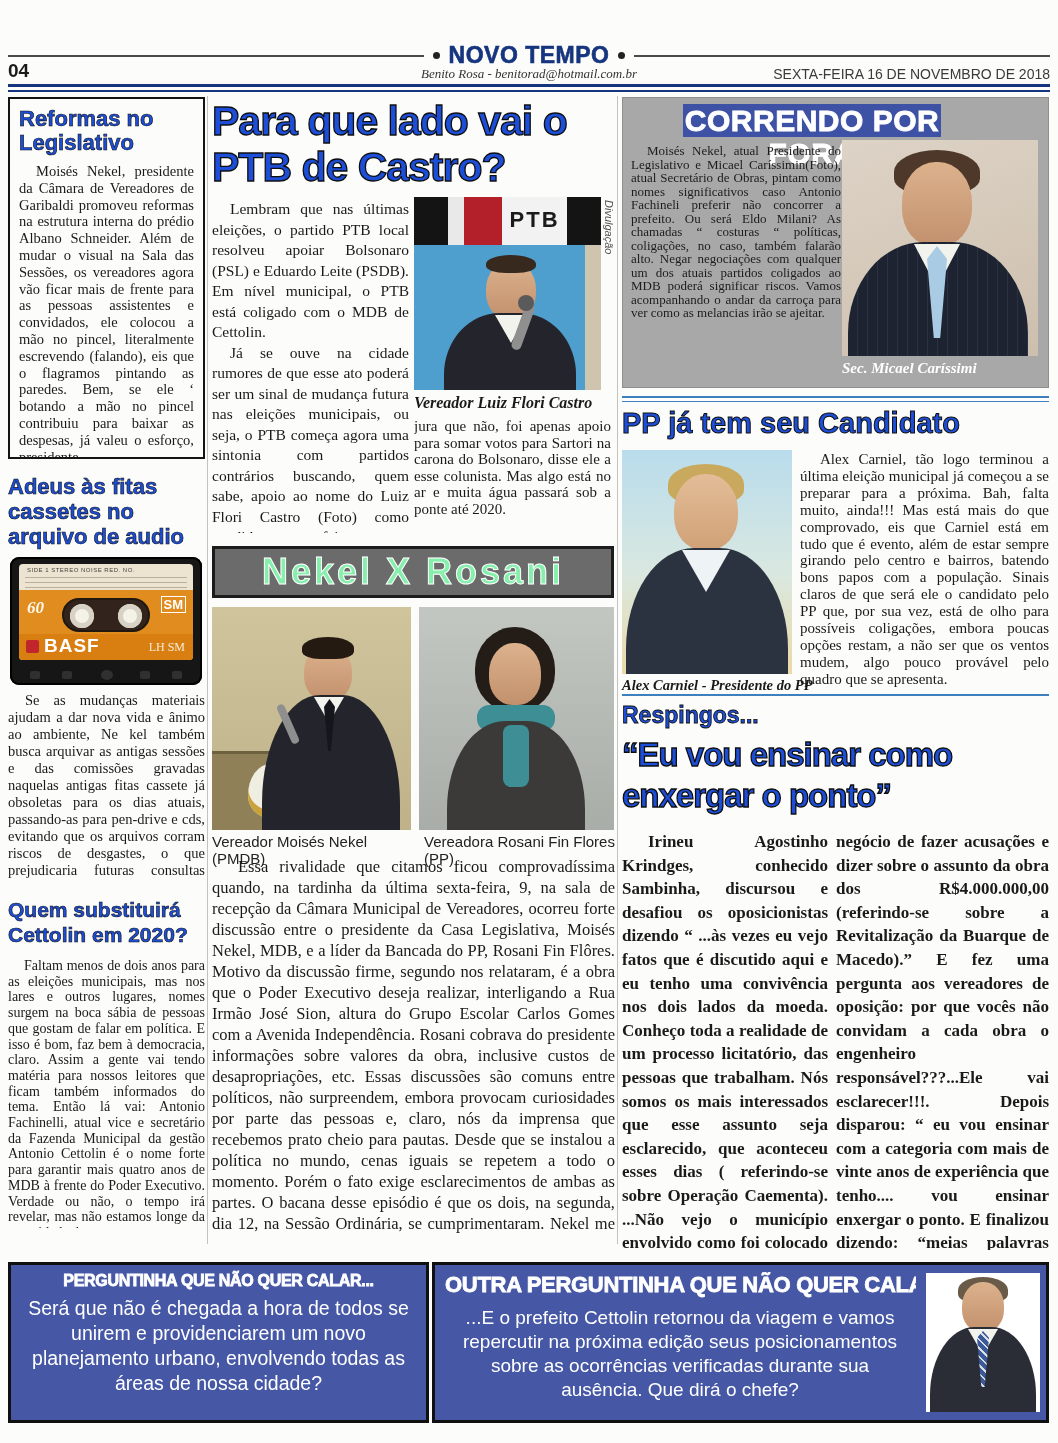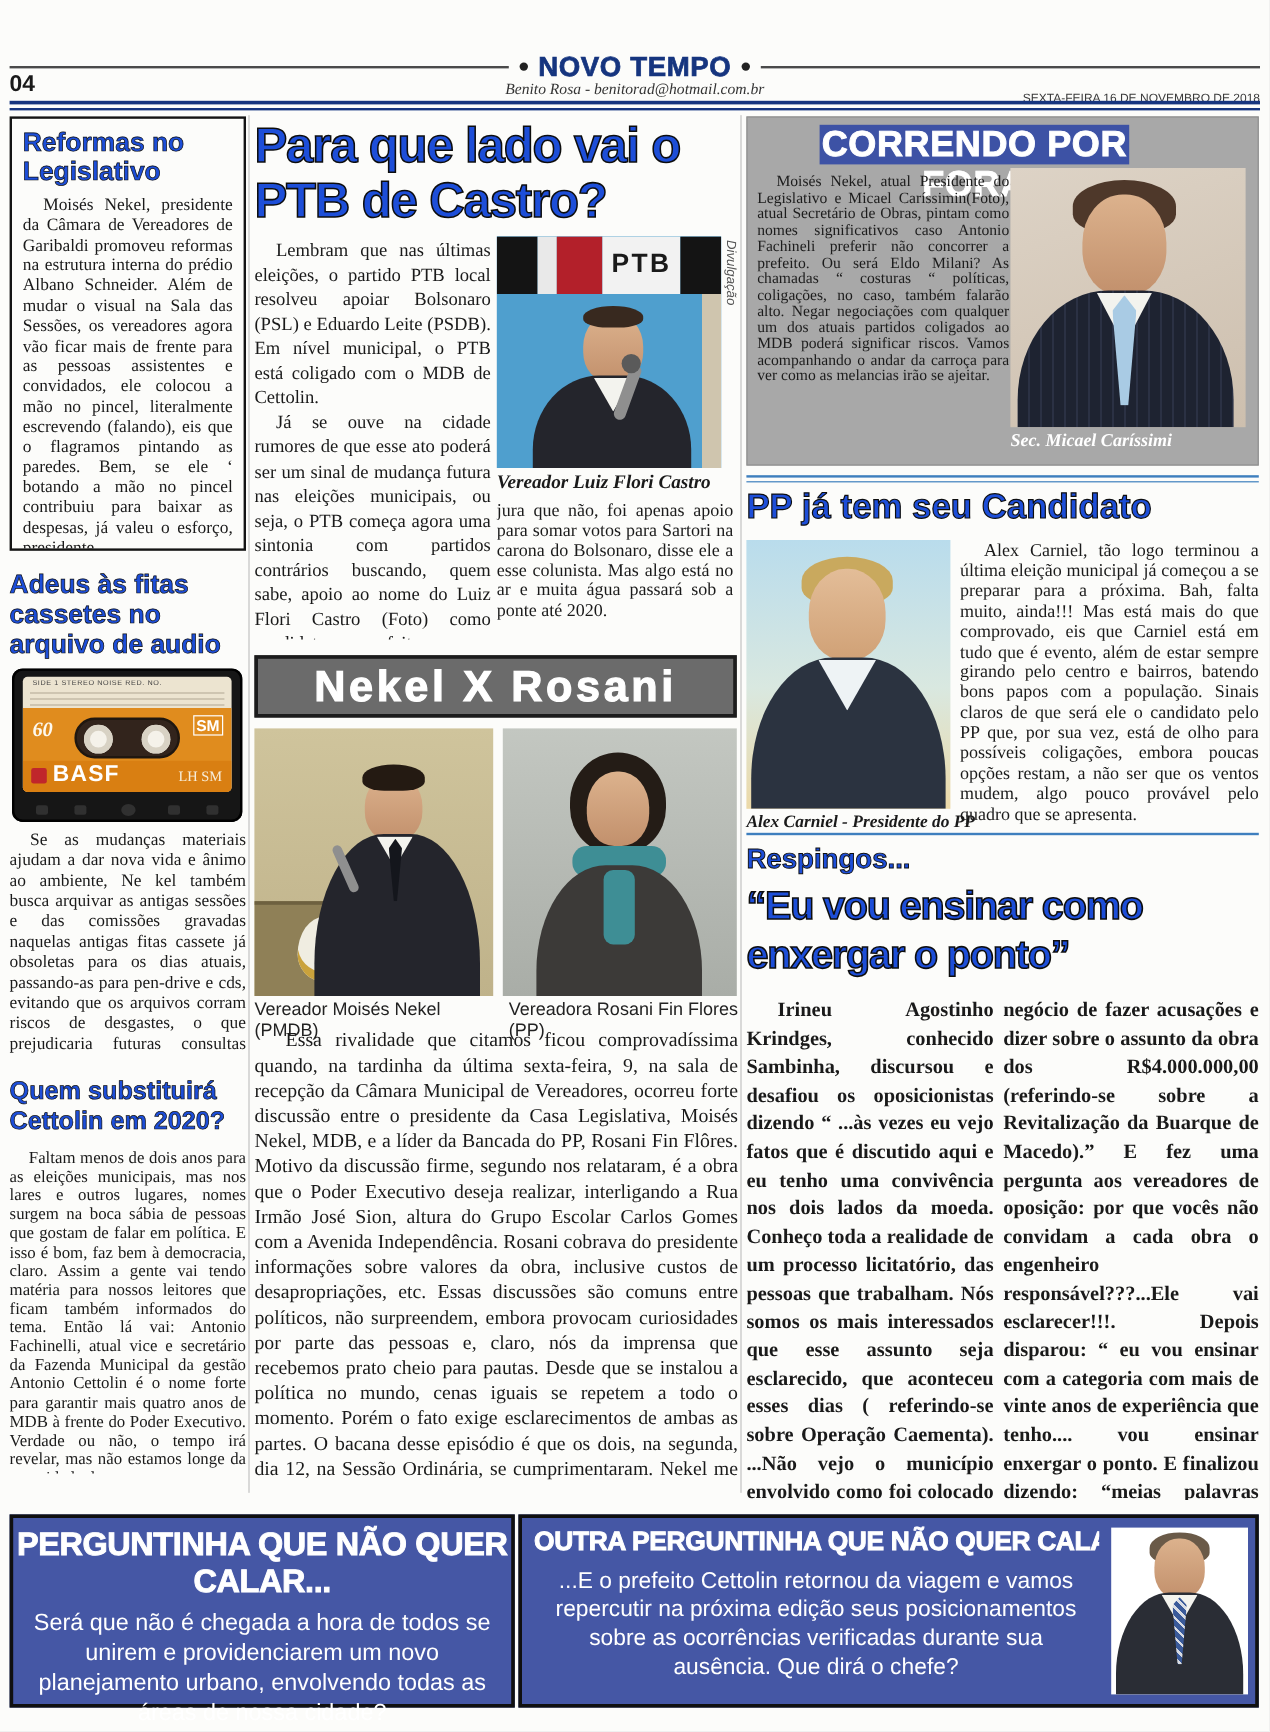--- a/index.html
+++ b/index.html
@@ -35,21 +35,21 @@
 
   <div class="abs" style="left:8px;top:42px;width:1042px;display:flex;align-items:center;gap:9px;">
     <div style="flex:1;height:2px;background:#4a4a4a;"></div>
     <div style="width:7px;height:7px;border-radius:50%;background:#222;"></div>
     <div class="sans" style="font-weight:bold;font-size:23px;color:#16357f;-webkit-text-stroke:0.6px #16357f;letter-spacing:0.5px;">NOVO TEMPO</div>
     <div style="width:7px;height:7px;border-radius:50%;background:#222;"></div>
     <div style="flex:1;height:2px;background:#4a4a4a;"></div>
   </div>
   <div class="abs sans" style="left:8px;top:60px;font-weight:bold;font-size:19px;">04</div>
   <div class="abs" style="left:0;top:66px;width:1058px;text-align:center;font-style:italic;font-size:13px;color:#333;">Benito Rosa - benitorad@hotmail.com.br</div>
-  <div class="abs sans" style="right:8px;top:66px;font-size:10px;color:#3a3a3a;margin-top:11px;">SEXTA-FEIRA 16 DE NOVEMBRO DE 2018</div>
+  <div class="abs sans" style="right:8px;top:66px;font-size:14px;color:#3a3a3a;">SEXTA-FEIRA 16 DE NOVEMBRO DE 2018</div>
   <div class="abs" style="left:8px;top:84px;width:1042px;height:3px;border-top:3px solid #16357f;border-bottom:2px solid #16357f;"></div>
 
   <div class="abs vline" style="left:207px;top:96px;height:1148px;"></div>
   <div class="abs vline" style="left:617px;top:96px;height:1148px;"></div>
 
   <div class="abs" style="left:8px;top:97px;width:197px;height:362px;border:2px solid #141414;box-sizing:border-box;padding:8px 9px;overflow:hidden;">
     <div class="hd" style="font-size:22px;line-height:24px;">Reformas no Legislativo</div>
     <p class="jt" style="margin:8px 0 0 0;font-size:14.5px;line-height:16.8px;text-indent:17px;">Moisés Nekel, presidente da Câmara de Vereadores de Garibaldi promoveu reformas na estrutura interna do prédio Albano Schneider. Além de mudar o visual na Sala das Sessões, os vereadores agora vão ficar mais de frente para as pessoas assistentes e convidados, ele colocou a mão no pincel, literalmente escrevendo (falando), eis que o flagramos pintando as paredes. Bem, se ele ‘ botando a mão no pincel contribuiu para baixar as despesas, já valeu o esforço, presidente.</p>
   </div>
 
@@ -107,21 +107,21 @@
     <div class="suit" style="left:30px;top:116px;width:132px;height:77px;background:#24252c;"></div>
     <div class="shirt" style="left:81px;top:118px;width:32px;height:28px;"></div>
     <div class="mic" style="left:104px;top:106px;width:10px;height:48px;transform:rotate(20deg);"></div>
     <div style="left:104px;top:98px;width:16px;height:16px;background:#5a5a5a;border-radius:50%;"></div>
   </div>
   <div class="abs" style="left:603px;top:200px;height:100px;writing-mode:vertical-rl;font-style:italic;font-size:11px;color:#555;font-family:'Liberation Sans',sans-serif;">Divulgação</div>
 
   <div class="abs cap-bi" style="left:414px;top:394px;width:202px;font-size:16px;">Vereador Luiz Flori Castro</div>
   <p class="abs jt" style="left:414px;top:418px;width:197px;height:115px;margin:0;font-size:15px;line-height:16.6px;">jura que não, foi apenas apoio para somar votos para Sartori na carona do Bolsonaro, disse ele a esse colunista. Mas algo está no ar e muita água passará sob a ponte até 2020.</p>
 
-  <div class="abs sans" style="left:212px;top:546px;width:402px;height:52px;box-sizing:border-box;background:#6b6b6b;border:3px solid #1c1c1c;color:#ffffff;font-weight:bold;font-size:36px;line-height:45px;text-align:center;letter-spacing:3px;-webkit-text-stroke:1px #fff;">Nekel X Rosani</div>
+  <div class="abs sans" style="left:212px;top:546px;width:402px;height:52px;box-sizing:border-box;background:#6b6b6b;border:3px solid #1c1c1c;color:#86efac;font-weight:bold;font-size:36px;line-height:45px;text-align:center;letter-spacing:3px;-webkit-text-stroke:1px #fff;">Nekel X Rosani</div>
 
   <div class="ph" style="left:212px;top:607px;width:199px;height:223px;background:linear-gradient(180deg,#cfc49c,#bfb28a);">
     <div style="left:0;bottom:0;width:122px;height:76px;background:#8f8057;border-top:3px solid #6e6140;"></div>
     <div style="left:36px;bottom:12px;width:44px;height:54px;background:#f0ede1;border-radius:50% 50% 50% 50%/58% 58% 42% 42%;box-shadow:inset 0 -8px 0 #caa23c;"></div>
     <div class="head" style="left:92px;top:38px;width:48px;height:56px;"></div>
     <div style="left:90px;top:30px;width:52px;height:22px;background:#241a12;border-radius:50% 50% 35% 35%;"></div>
     <div class="suit" style="left:50px;top:88px;width:138px;height:135px;background:#24252c;"></div>
     <div class="shirt" style="left:102px;top:90px;width:30px;height:26px;"></div>
     <div style="left:112px;top:92px;width:11px;height:52px;background:#14161c;clip-path:polygon(50% 0,100% 15%,62% 100%,38% 100%,0 15%);"></div>
     <div class="mic" style="left:72px;top:96px;width:8px;height:42px;transform:rotate(-24deg);"></div>
@@ -168,21 +168,21 @@
 
   <div class="abs bluerule" style="left:622px;top:694px;width:427px;height:0;"></div>
 
   <div class="abs hd" style="left:622px;top:702px;width:300px;font-size:23px;-webkit-text-stroke:0.8px #0d0d0d;">Respingos...</div>
   <div class="abs hd bighd" style="left:622px;top:734px;width:432px;font-size:33px;line-height:41px;">“Eu vou ensinar como enxergar o ponto”</div>
 
   <p class="abs jt" style="left:622px;top:830px;width:206px;height:420px;margin:0;font-weight:bold;font-size:17px;line-height:23.6px;text-indent:26px;">Irineu Agostinho Krindges, conhecido Sambinha, discursou e desafiou os oposicionistas dizendo “ ...às vezes eu vejo fatos que é discutido aqui e eu tenho uma convivência nos dois lados da moeda. Conheço toda a realidade de um processo licitatório, das pessoas que trabalham. Nós somos os mais interessados que esse assunto seja esclarecido, que aconteceu esses dias ( referindo-se sobre Operação Caementa). ...Não vejo o município envolvido como foi colocado aqui...Não vejo esse</p>
   <p class="abs jt" style="left:836px;top:830px;width:213px;height:420px;margin:0;font-weight:bold;font-size:17px;line-height:23.6px;">negócio de fazer acusações e dizer sobre o assunto da obra dos R$4.000.000,00 (referindo-se sobre a Revitalização da Buarque de Macedo).”  E fez uma pergunta aos vereadores de oposição: por que vocês não convidam a cada obra o engenheiro responsável???...Ele vai esclarecer!!!. Depois disparou: “ eu vou ensinar com a categoria com mais de vinte anos de experiência que tenho.... vou ensinar enxergar o ponto. E finalizou dizendo: “meias palavras para o Sambinha não servem.”</p>
 
   <div class="abs" style="left:8px;top:1262px;width:421px;height:161px;background:#4557a5;border:3px solid #101010;box-sizing:border-box;color:#fff;">
-    <div class="sans" style="margin-top:7px;text-align:center;font-weight:bold;font-size:27px;-webkit-text-stroke:0.8px #fff;letter-spacing:-0.3px;">PERGUNTINHA QUE NÃO QUER CALAR...</div>
+    <div class="sans" style="margin-top:7px;text-align:center;font-weight:bold;font-size:16px;-webkit-text-stroke:0.8px #fff;letter-spacing:-0.3px;">PERGUNTINHA QUE NÃO QUER CALAR...</div>
     <div class="sans" style="margin:6px 12px 0 12px;text-align:center;font-size:19.5px;line-height:25px;">Será que não é chegada a hora de todos se unirem e providenciarem um novo planejamento urbano, envolvendo todas as áreas de nossa cidade?</div>
   </div>
 
   <div class="abs" style="left:432px;top:1262px;width:617px;height:161px;background:#4557a5;border:3px solid #101010;box-sizing:border-box;color:#fff;">
     <div class="sans" style="margin:7px 130px 0 10px;text-align:center;font-weight:bold;font-size:22px;-webkit-text-stroke:0.8px #fff;letter-spacing:-0.3px;white-space:nowrap;overflow:hidden;">OUTRA PERGUNTINHA QUE NÃO QUER CALAR...</div>
     <div class="sans" style="margin:8px 135px 0 14px;text-align:center;font-size:19px;line-height:24px;">...E o prefeito Cettolin retornou da viagem e vamos repercutir na próxima edição seus posicionamentos sobre as ocorrências verificadas durante sua ausência. Que dirá o chefe?</div>
 
     <div class="ph" style="right:6px;top:8px;width:114px;height:139px;background:#ffffff;">
       <div style="left:32px;top:4px;width:50px;height:26px;background:#6a5a48;border-radius:50% 50% 35% 35%;"></div>
       <div class="head" style="left:36px;top:9px;width:42px;height:50px;"></div>

